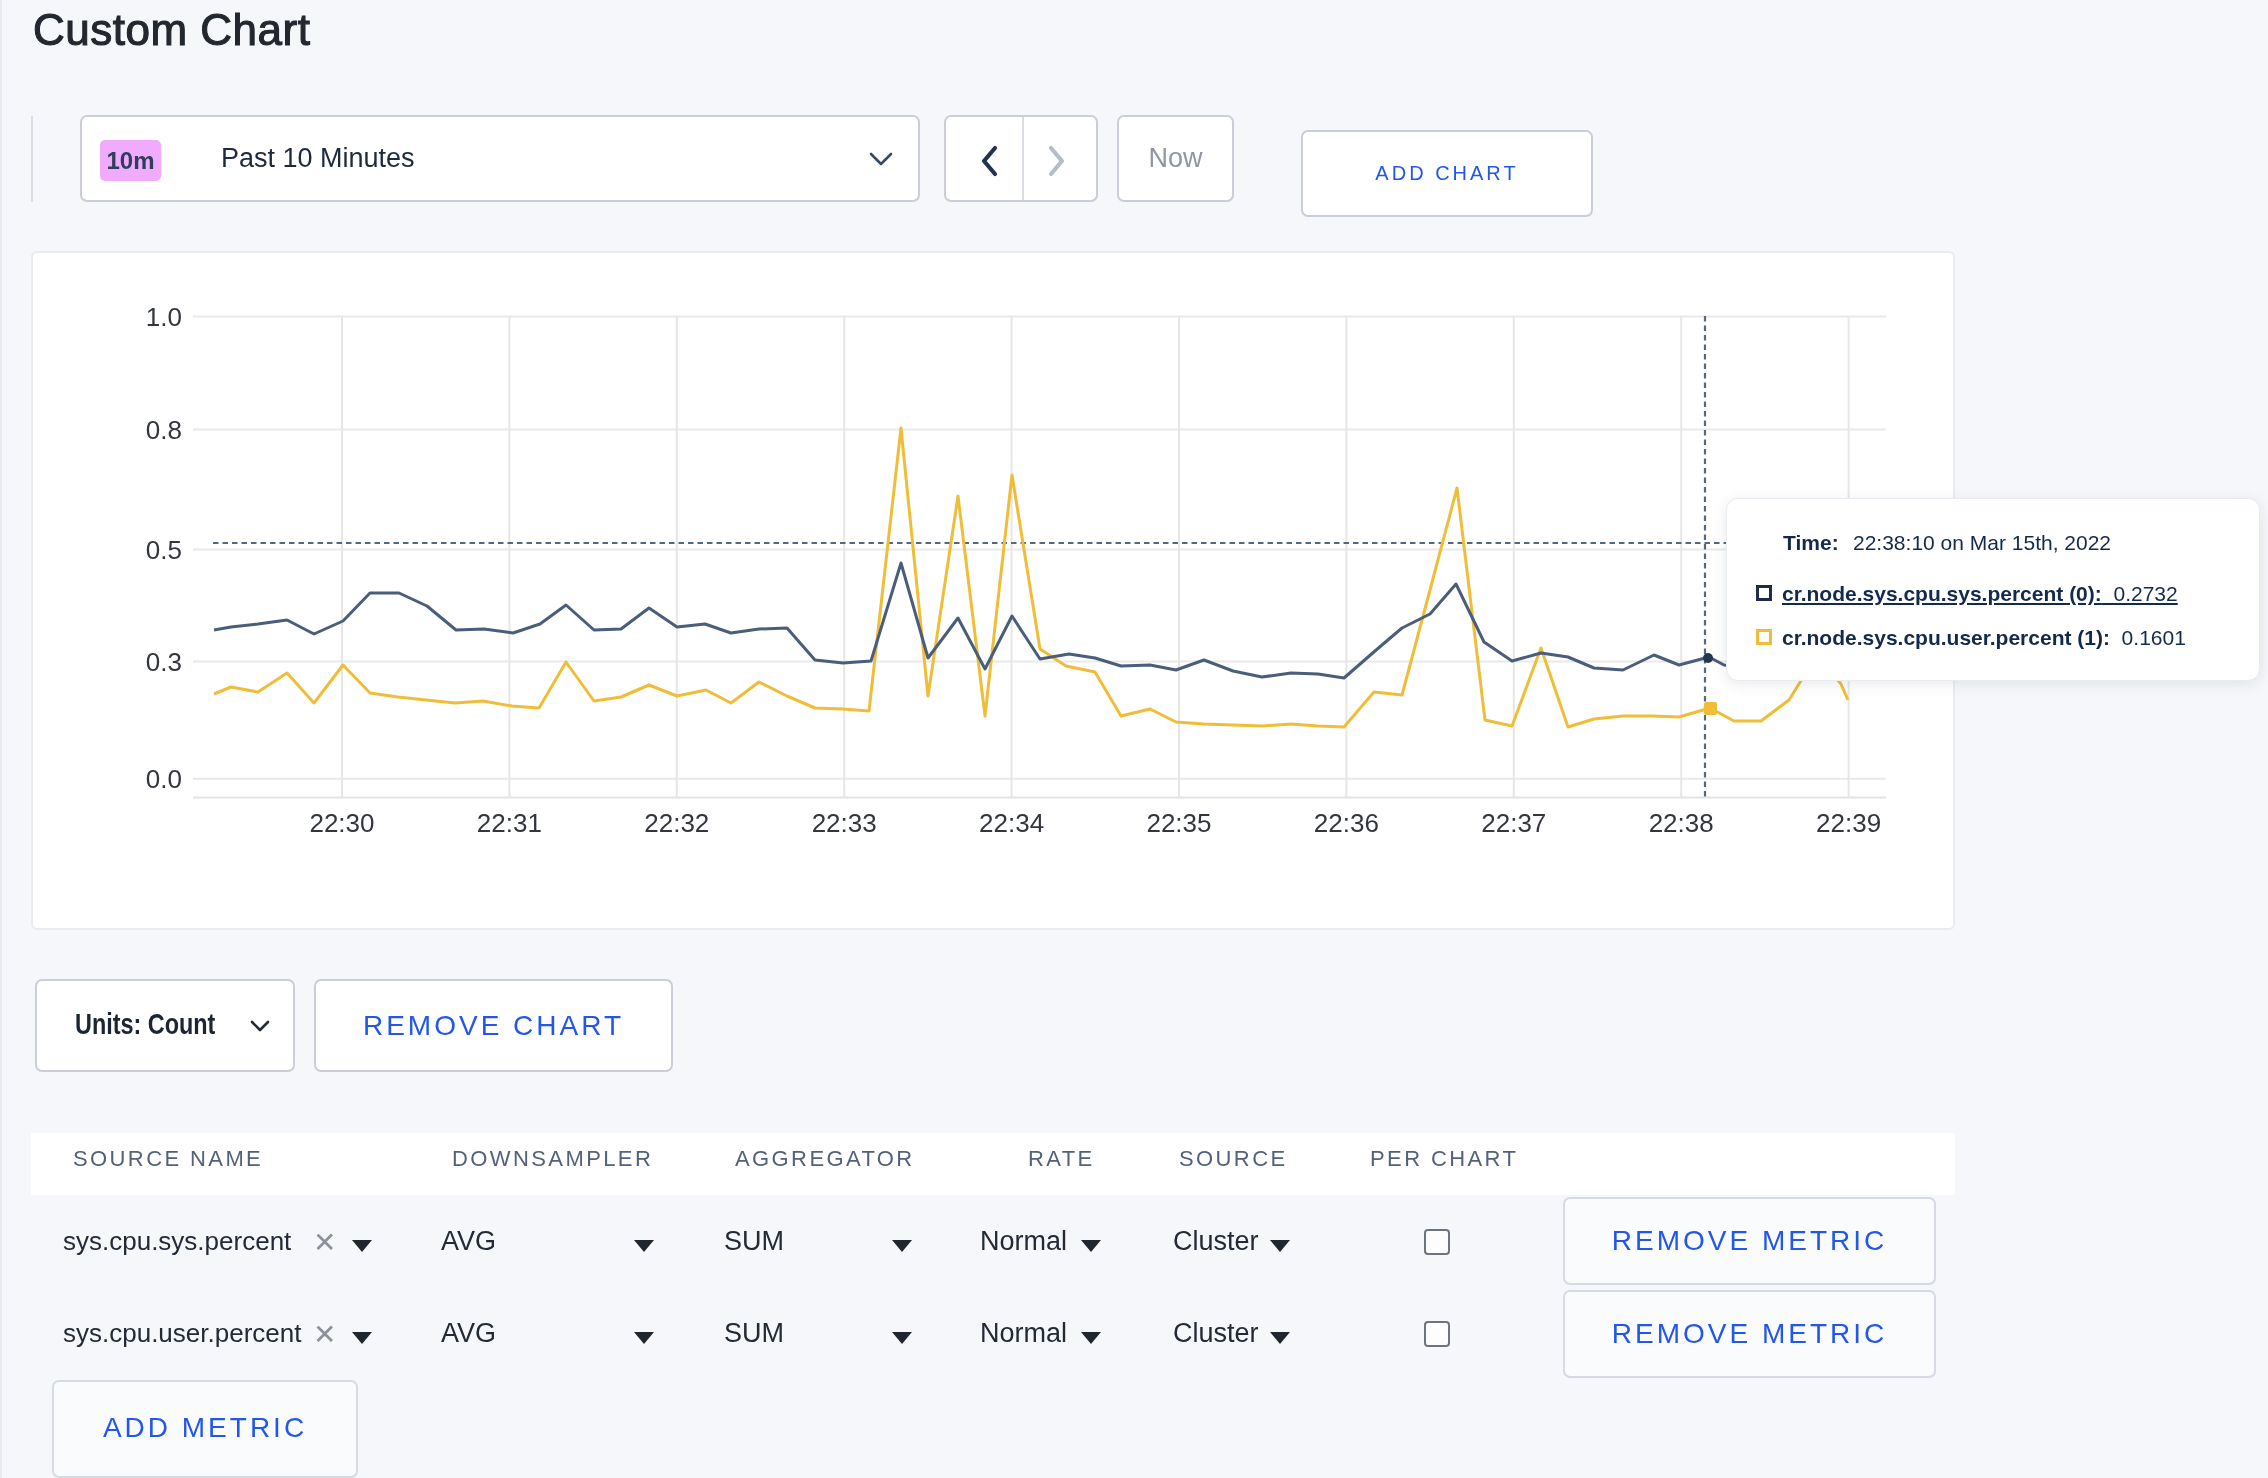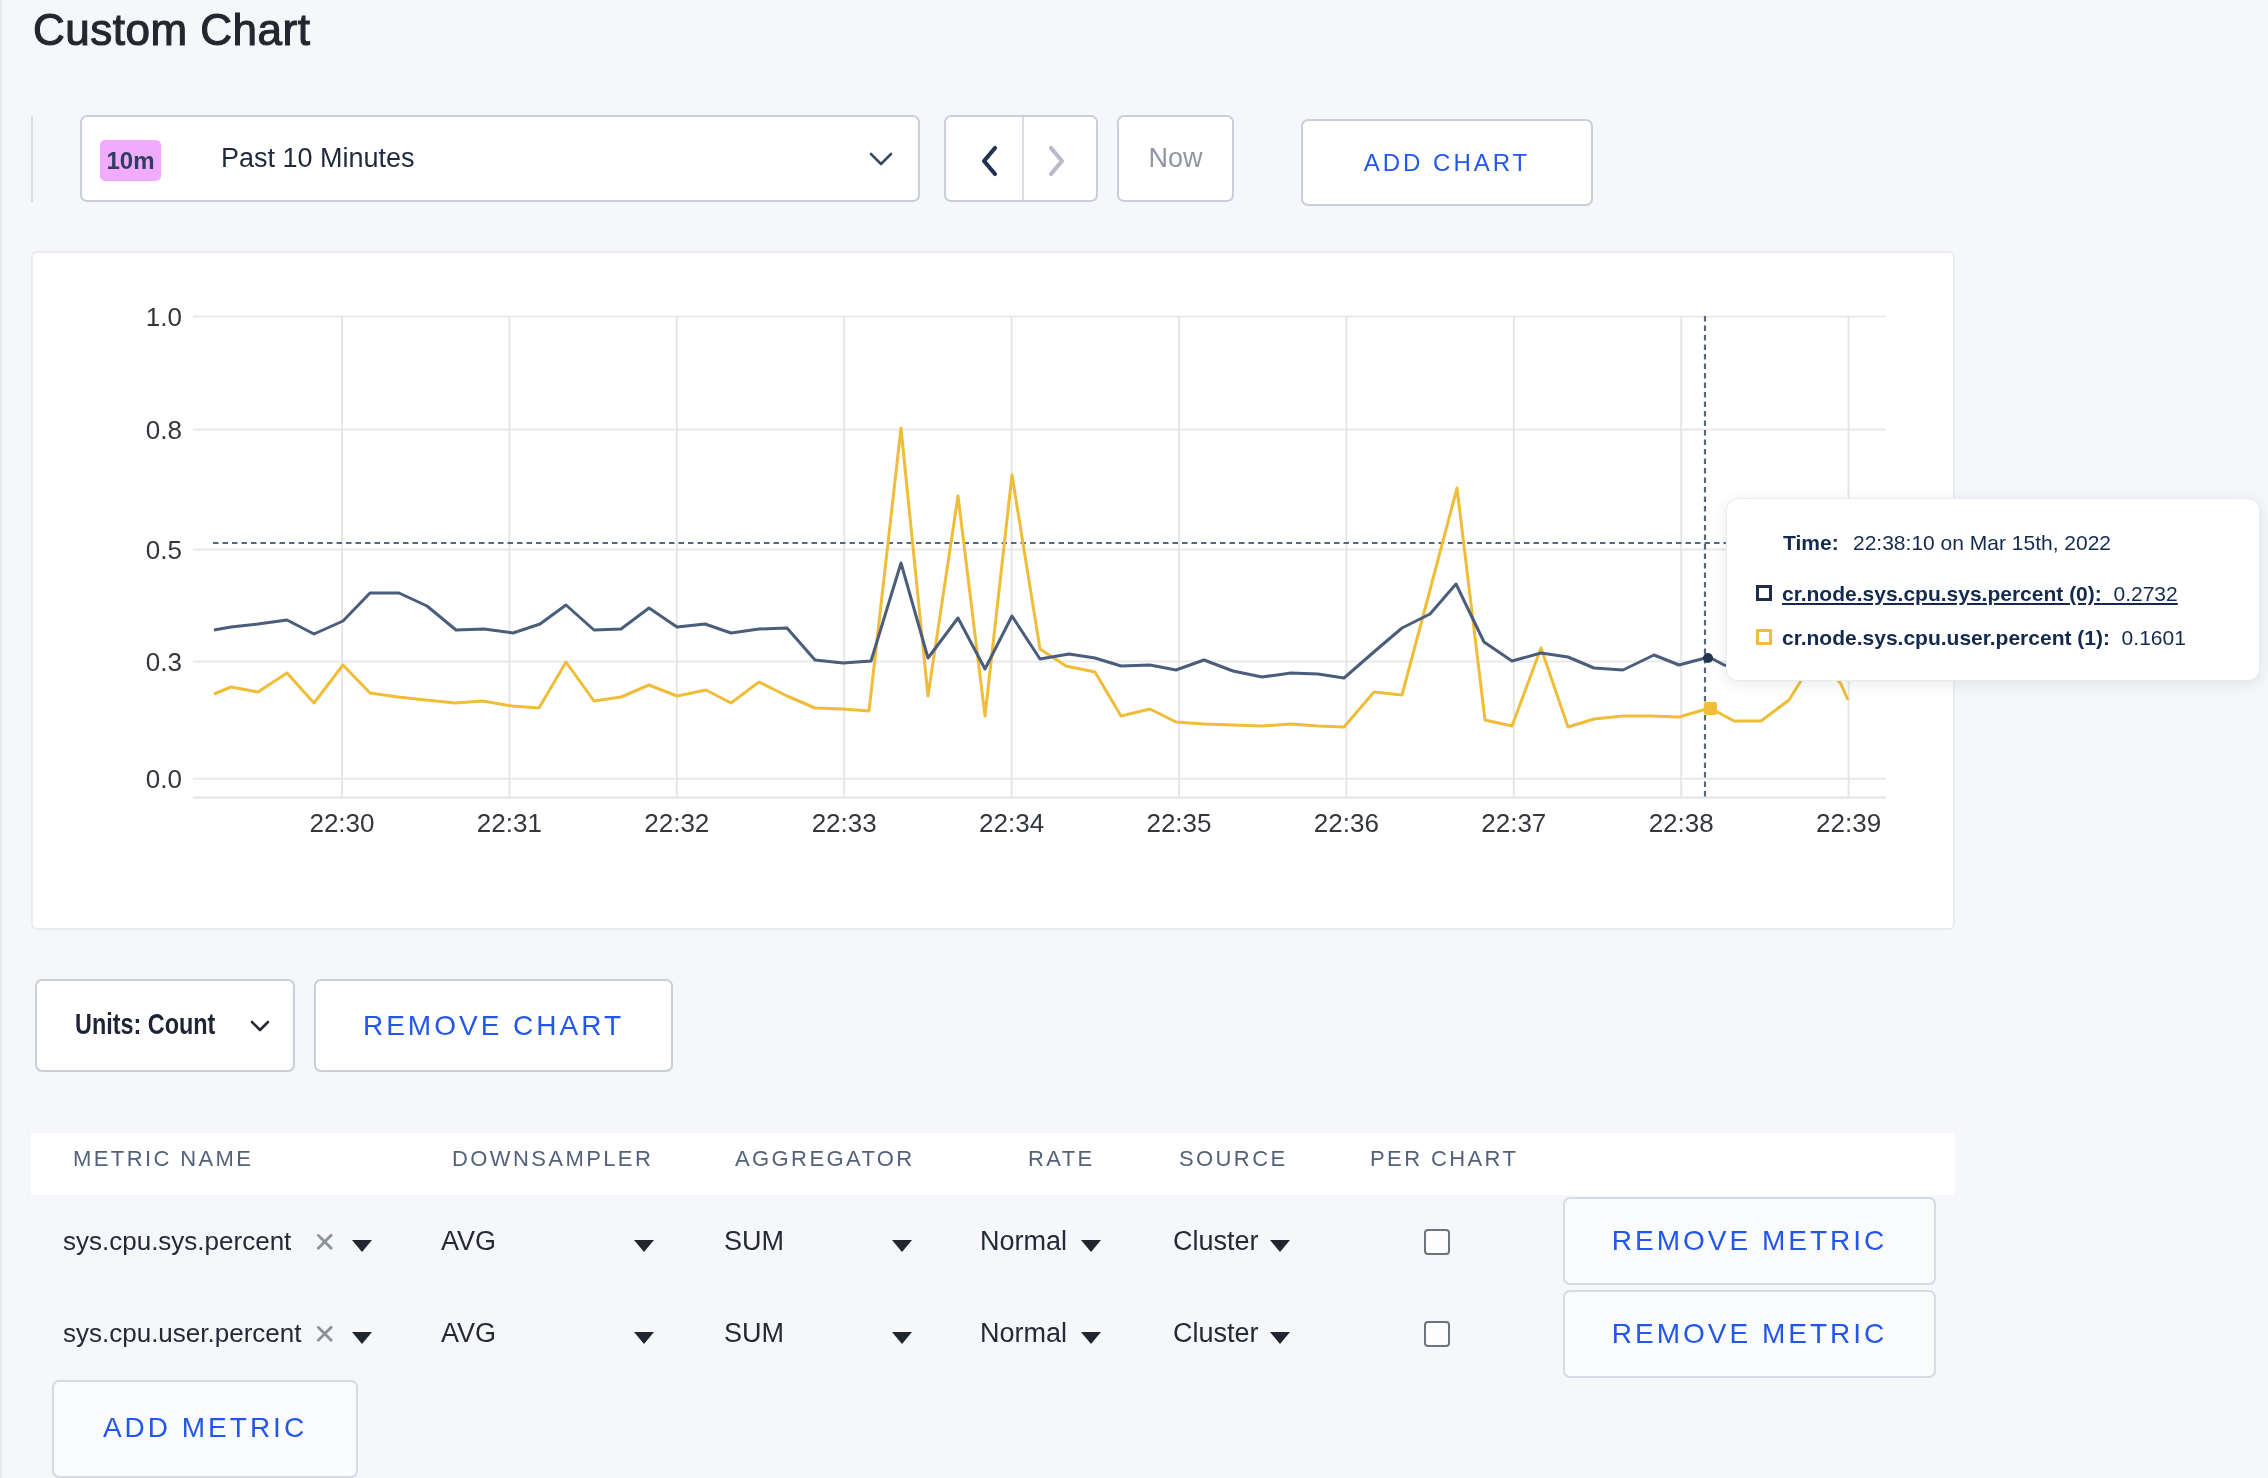--- a/index.html
+++ b/index.html
@@ -28,21 +28,21 @@
   <svg class="abs" style="left:32px;top:28px;" width="22" height="32" viewBox="0 0 22 32">
       <polyline points="17,3 6,16 17,29" fill="none" stroke="#22334d" stroke-width="4.2" stroke-linecap="round" stroke-linejoin="round"></polyline>
     </svg>
   <svg class="abs" style="left:100px;top:28px;" width="22" height="32" viewBox="0 0 22 32">
       <polyline points="5,3 16,16 5,29" fill="none" stroke="#b6bcc8" stroke-width="4.2" stroke-linecap="round" stroke-linejoin="round"></polyline>
     </svg>
 </div>
 
 <div class="btn" style="left:1115px;top:115px;width:117px;height:87px;text-align:center;line-height:83px;font-size:27px;color:#9096a1;">Now</div>
 
-<div class="btn blue" style="left:1299px;top:119px;width:292px;height:87px;text-align:center;line-height:83px;font-size:24px;">ADD CHART</div>
+<div class="btn blue" style="left:1299px;top:130px;width:292px;height:87px;text-align:center;line-height:83px;font-size:20px;">ADD CHART</div>
 
 <div class="abs" style="left:29px;top:251px;width:1924px;height:679px;background:#fff;border:2px solid #e9ebf0;border-radius:6px;box-sizing:border-box;"></div>
 
 <svg id="chart" class="abs" style="left:29px;top:251px;" width="1924" height="679" viewBox="29 251 1924 679">
 <line x1="191" y1="316.5" x2="1884" y2="316.5" stroke="#e9e9e9" stroke-width="2"></line>
 <line x1="191" y1="429.5" x2="1884" y2="429.5" stroke="#e9e9e9" stroke-width="2"></line>
 <line x1="191" y1="549.5" x2="1884" y2="549.5" stroke="#e9e9e9" stroke-width="2"></line>
 <line x1="191" y1="661.5" x2="1884" y2="661.5" stroke="#e9e9e9" stroke-width="2"></line>
 <line x1="191" y1="778.8" x2="1884" y2="778.8" stroke="#e9e9e9" stroke-width="2"></line>
 <line x1="191" y1="797.5" x2="1884" y2="797.5" stroke="#e3e3e6" stroke-width="2"></line>
@@ -93,21 +93,21 @@
 <div class="btn" style="left:33px;top:979px;width:260px;height:93px;">
   <div class="abs" style="left:38px;top:0;height:89px;line-height:85px;font-size:30px;font-weight:bold;color:#1d2433;transform:scaleX(0.78);transform-origin:0 50%;">Units: Count</div>
   <svg class="abs" style="left:212px;top:38px;" width="22" height="14" viewBox="0 0 22 14">
       <polyline points="3,3 11,11 19,3" fill="none" stroke="#242b3a" stroke-width="2.6" stroke-linecap="round" stroke-linejoin="round"></polyline>
     </svg>
 </div>
 <div class="btn blue" style="left:312px;top:979px;width:359px;height:93px;text-align:center;line-height:89px;font-size:28px;">REMOVE CHART</div>
 
 <div class="abs" style="left:29px;top:1133px;width:1924px;height:62px;background:#fff;"></div>
 <div class="abs" style="top:1133px;left:0;width:2268px;height:62px;font-size:22px;letter-spacing:2.4px;color:#53627a;z-index:2;">
-  <span class="abs" style="left:71px;top:0;line-height:51px;">METRIC NAME</span>
+  <span class="abs" style="left:71px;top:0;line-height:51px;">SOURCE NAME</span>
   <span class="abs" style="left:450px;top:0;line-height:51px;">DOWNSAMPLER</span>
   <span class="abs" style="left:733px;top:0;line-height:51px;">AGGREGATOR</span>
   <span class="abs" style="left:1026px;top:0;line-height:51px;">RATE</span>
   <span class="abs" style="left:1177px;top:0;line-height:51px;">SOURCE</span>
   <span class="abs" style="left:1368px;top:0;line-height:51px;">PER CHART</span>
 </div>
 
 <div class="abs" style="left:0;top:1226px;width:2268px;height:36px;font-size:26px;color:#232a37;">
   <span class="abs" style="left:61px;">sys.cpu.sys.percent</span>
   <span class="abs" style="left:311px;top:0px;color:#8b929c;font-size:28px;">✕</span>

